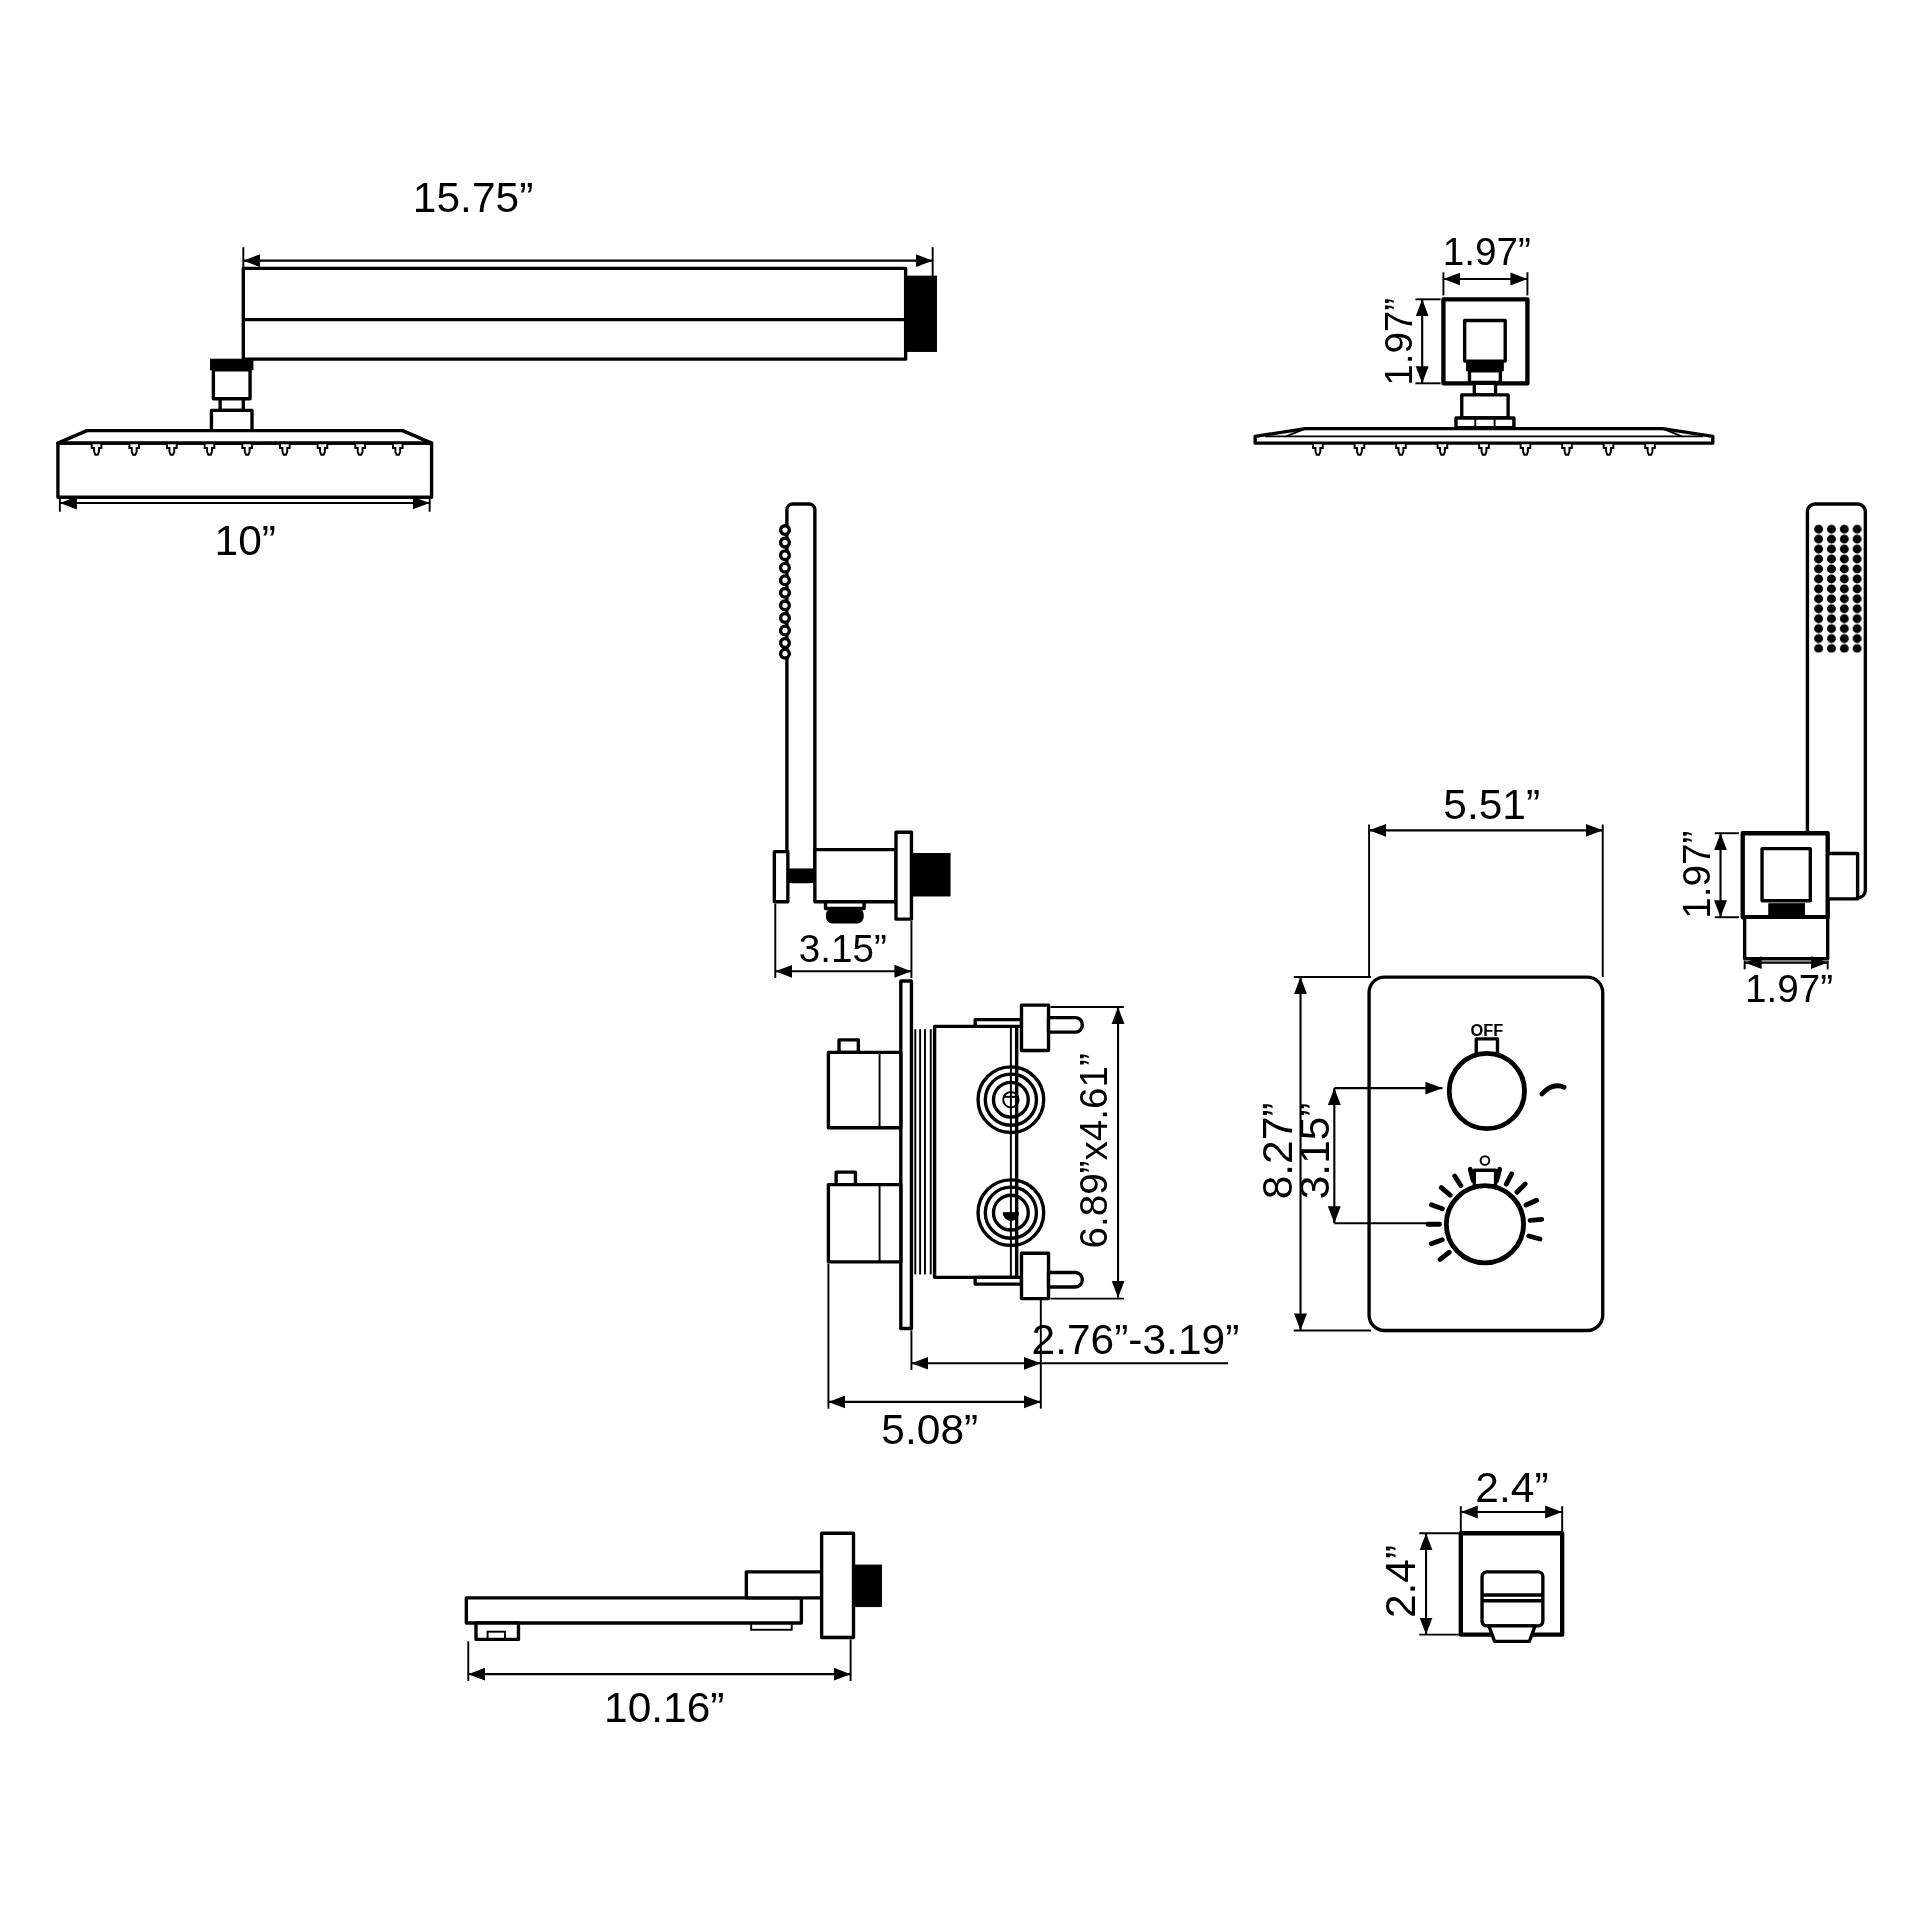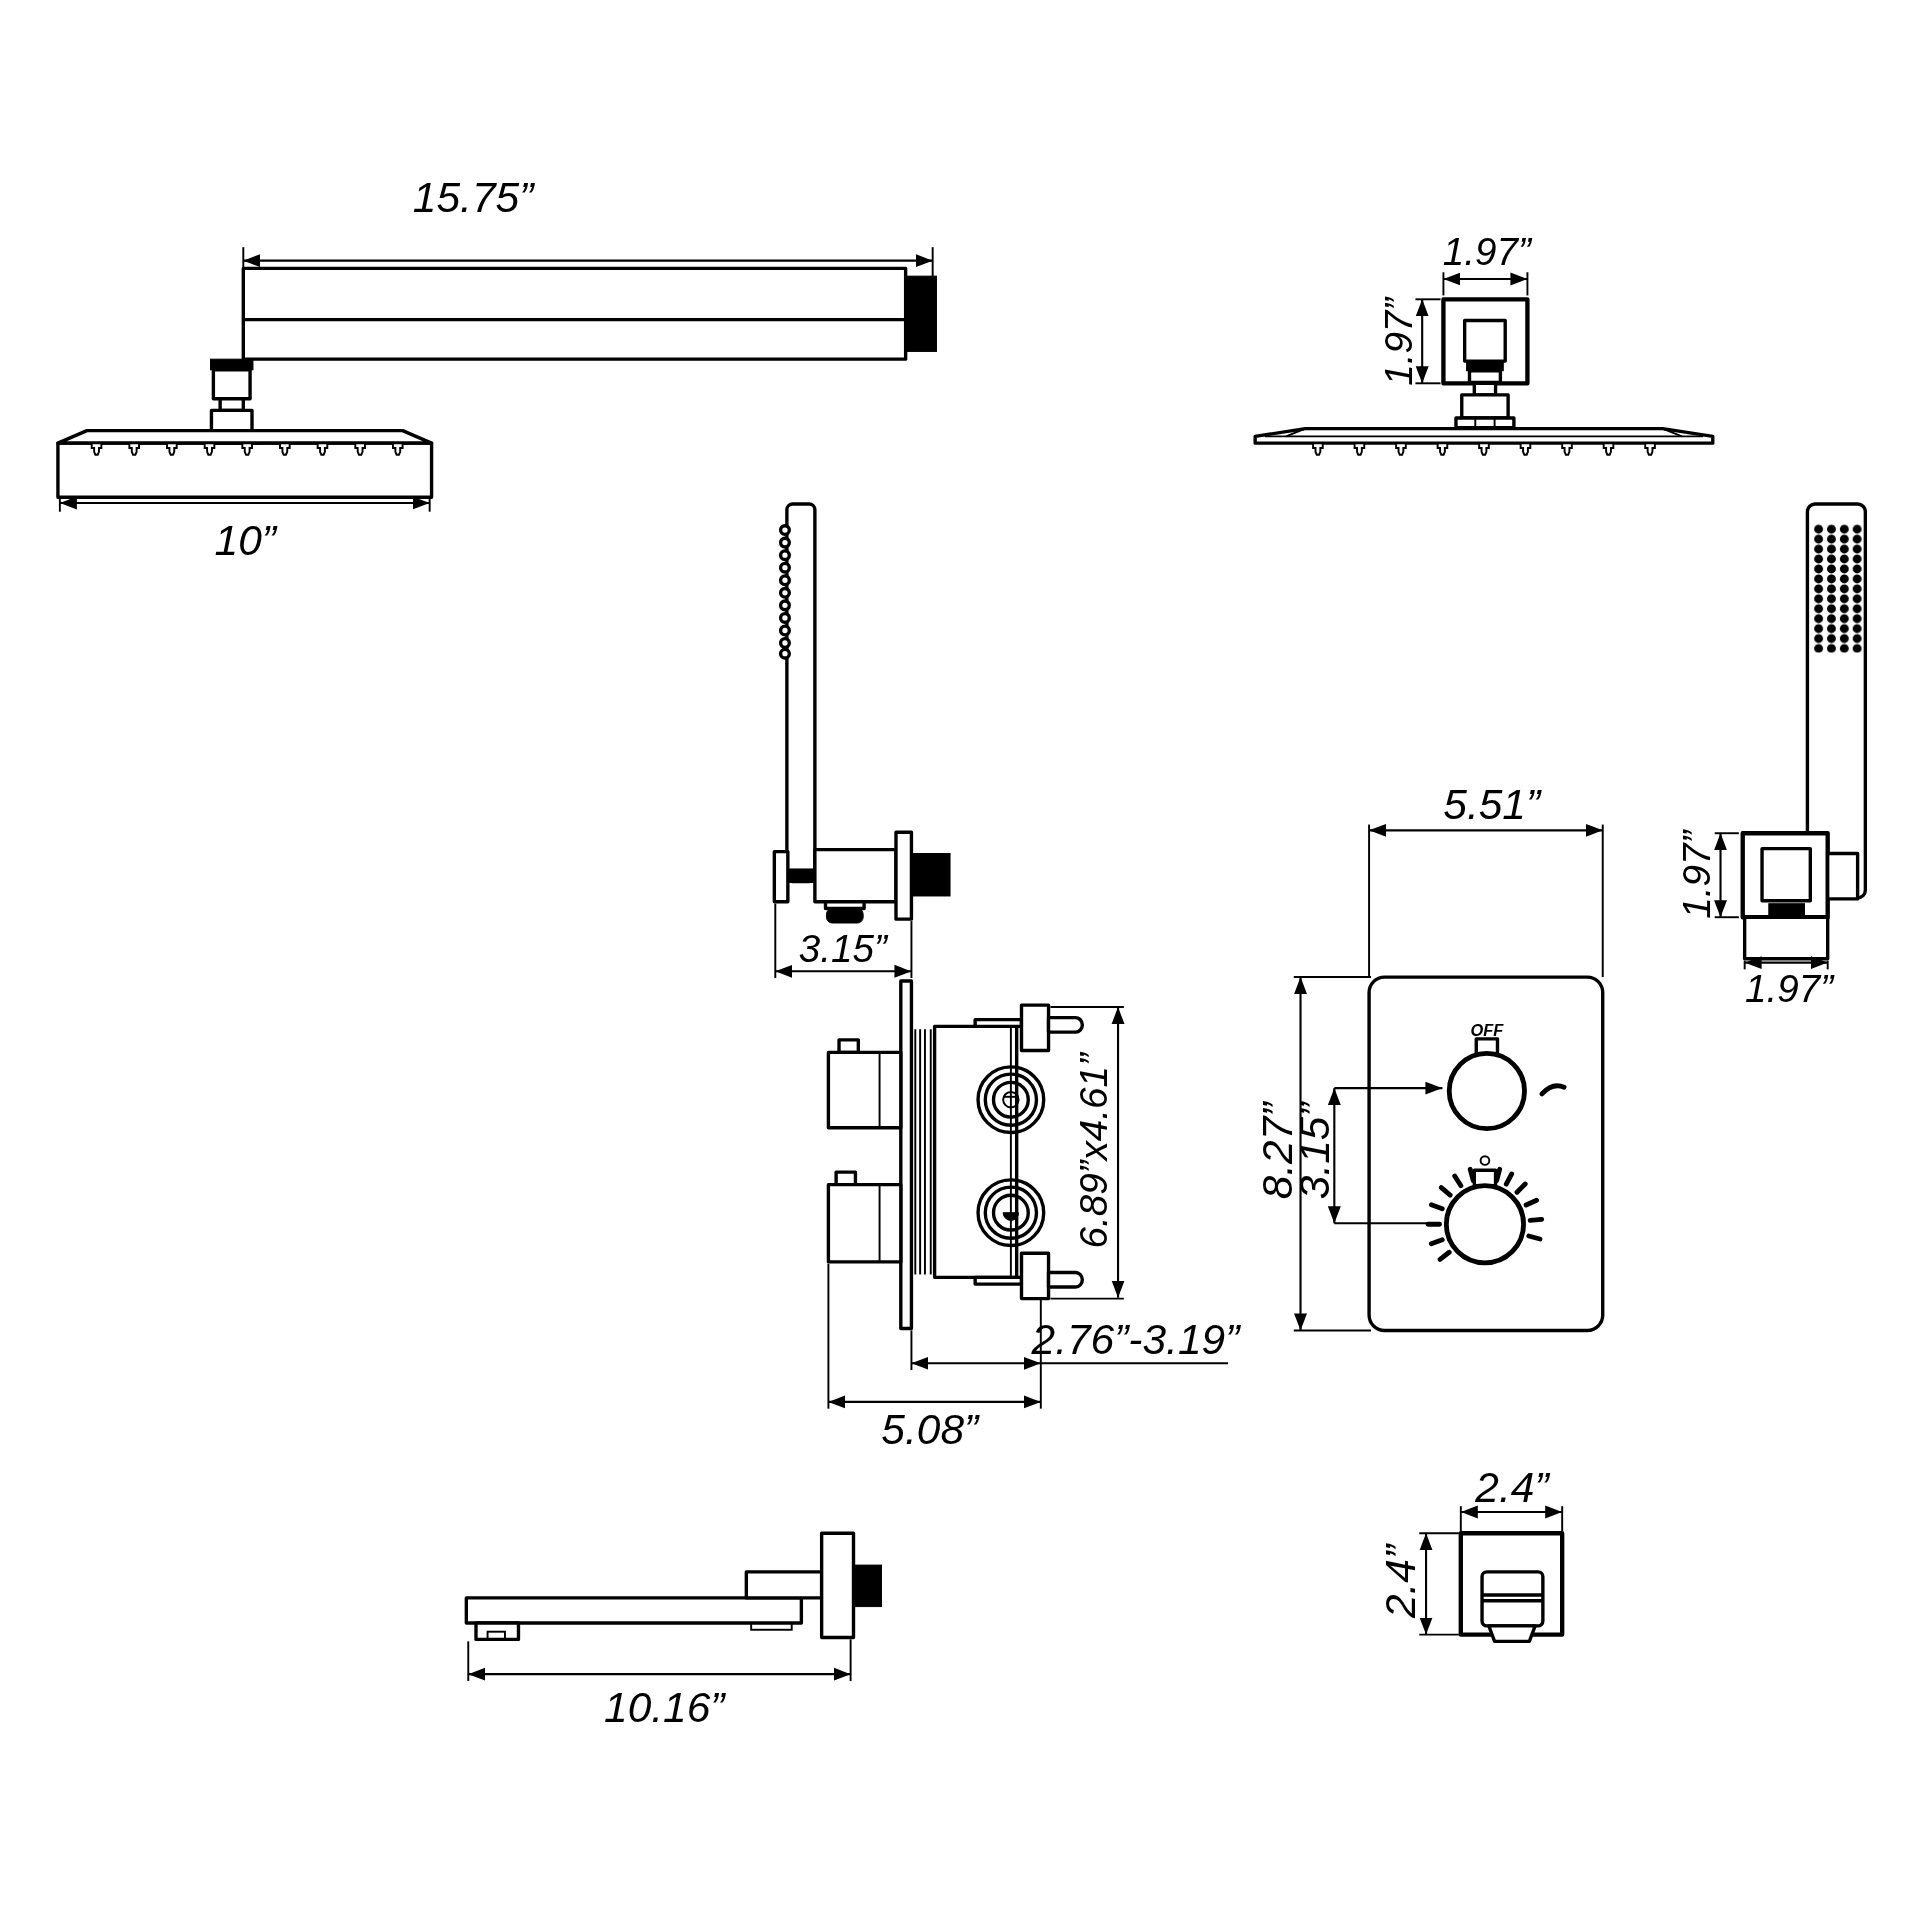--- a/index.html
+++ b/index.html
@@ -1,16 +1,16 @@
 <!DOCTYPE html>
 <html><head>
 <meta charset="utf-8">
 <style>
   html,body { margin:0; padding:0; background:#ffffff; }
-  .stage { width:1931px; height:1931px; position:relative; background:#ffffff;font-style:italic; }
+  .stage { width:1931px; height:1931px; position:relative; background:#ffffff; }
   svg { display:block; }
   svg text { font-family:"Liberation Sans", sans-serif; fill:#000; }
   .dt  { font-size:44px; }
   .dts { font-size:40px; }
   .off { font-size:17px; font-weight:bold; }
   .ol  { fill:none; stroke:#000; stroke-width:3.5; stroke-linejoin:round; }
   .olw { fill:#fff; stroke:#000; stroke-width:3.5; stroke-linejoin:round; }
   .olw4{ fill:#fff; stroke:#000; stroke-width:4.5; stroke-linejoin:round; }
   .thin{ fill:none; stroke:#000; stroke-width:2; }
   .dim { fill:none; stroke:#000; stroke-width:2.2; }

